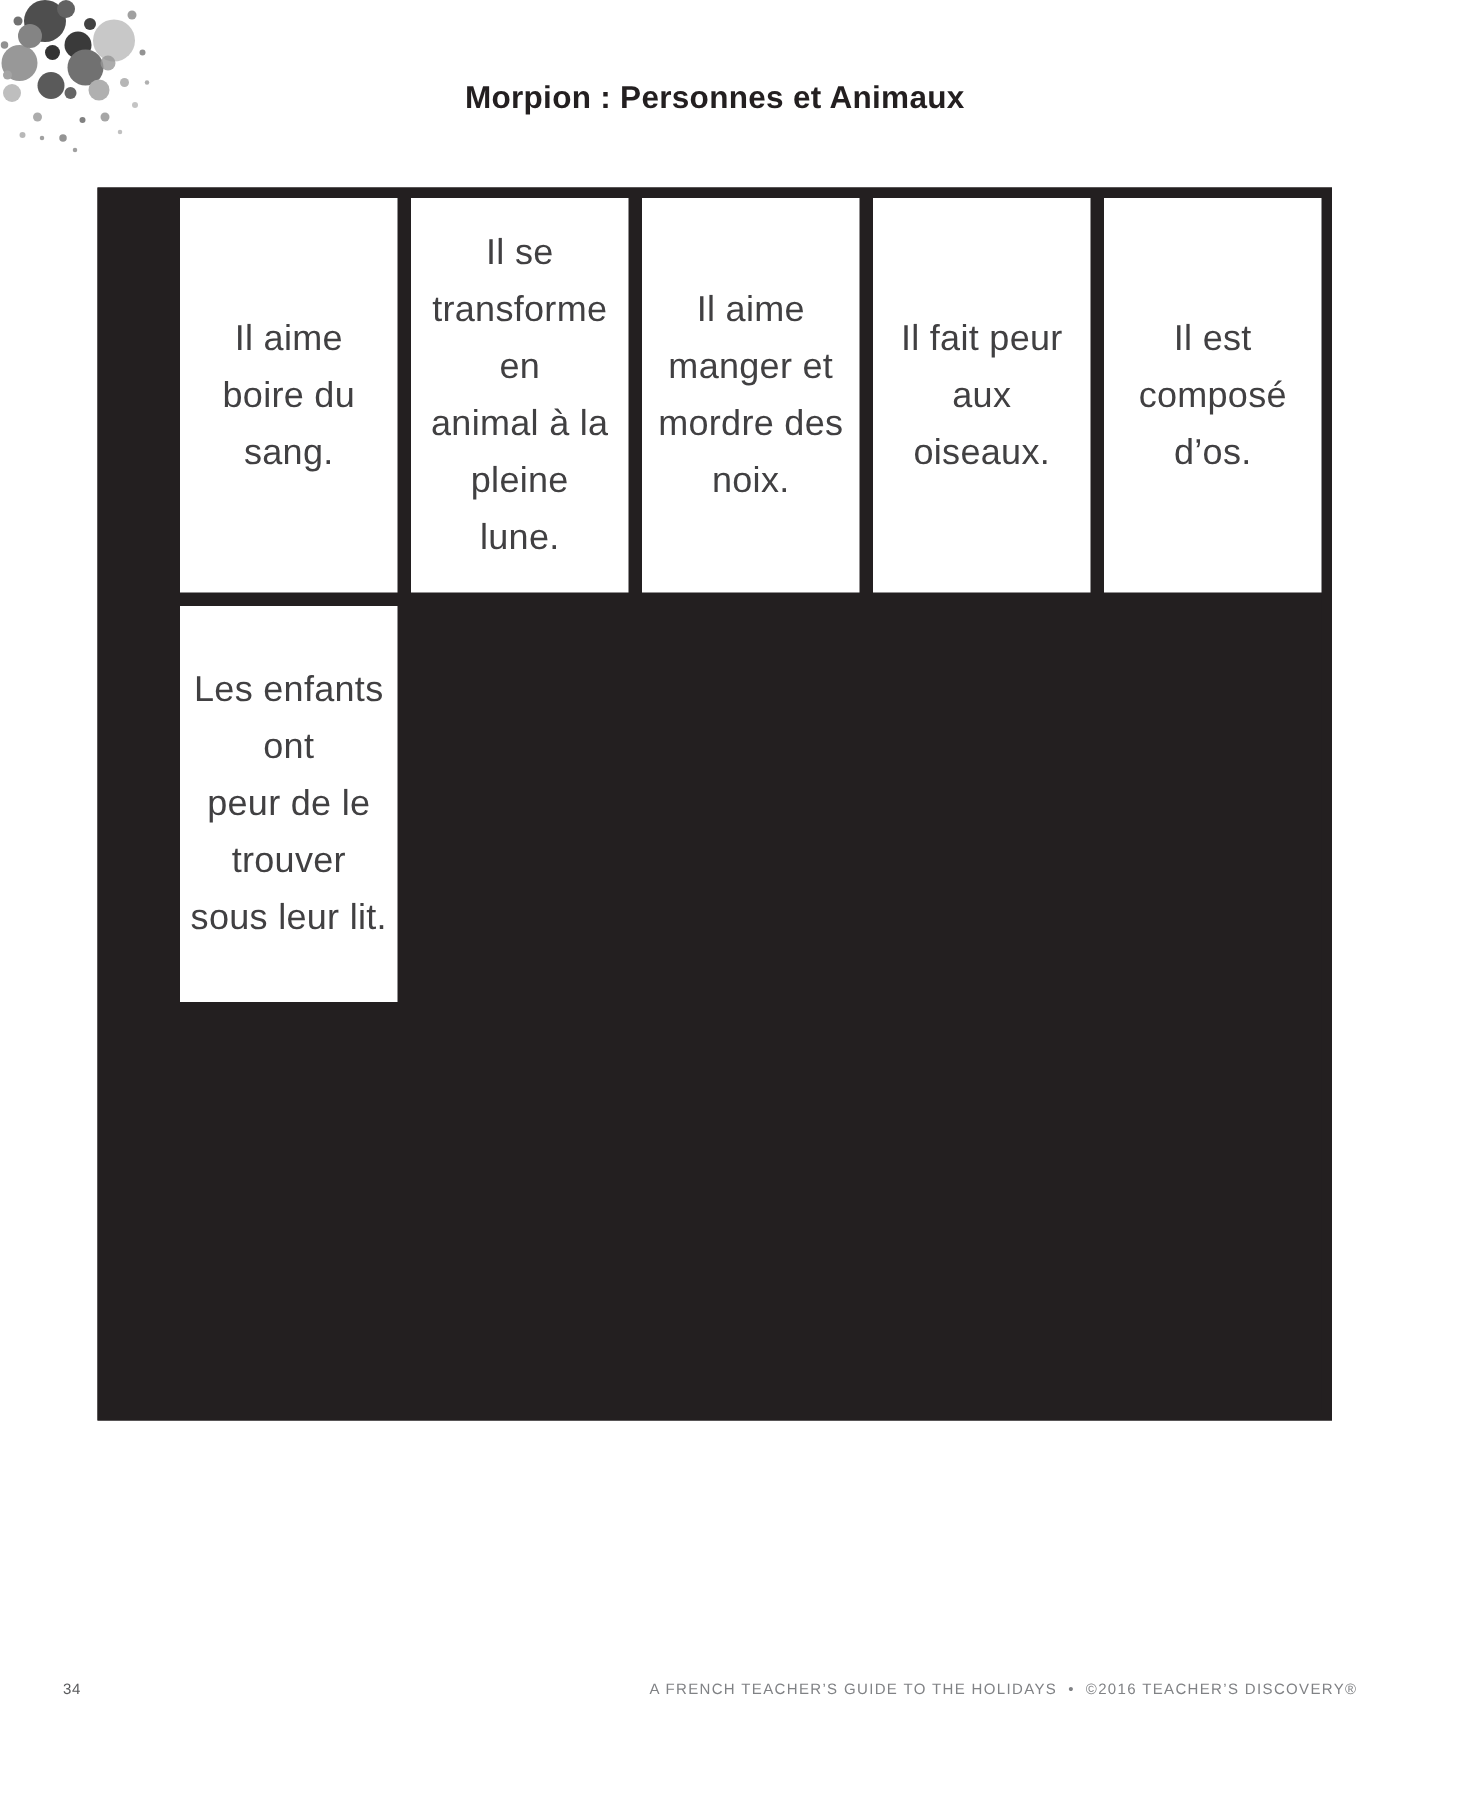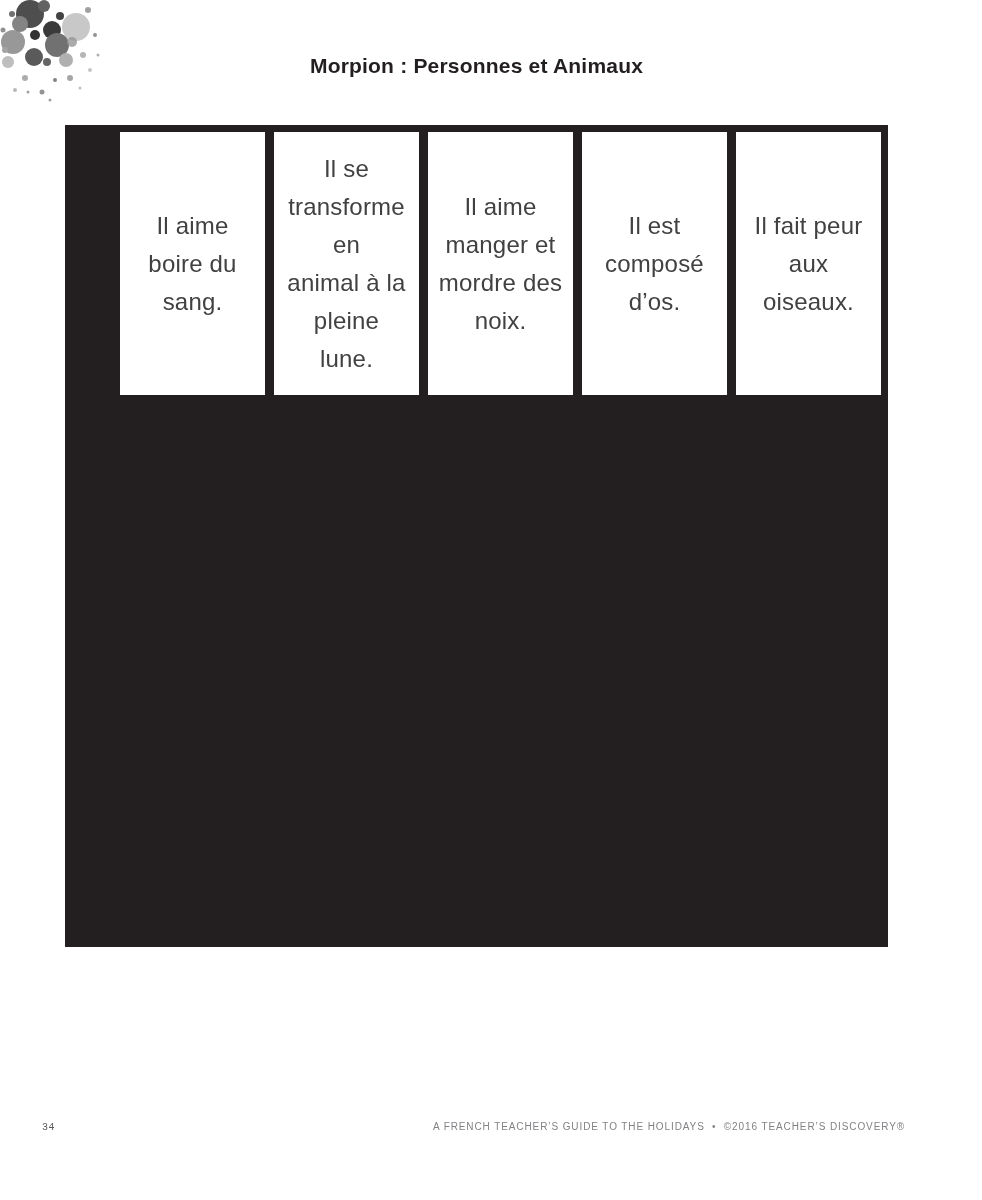--- a/index.html
+++ b/index.html
@@ -71,21 +71,20 @@
     right: 77px;
     top: 1121px;
     display: flex;
     justify-content: space-between;
     align-items: baseline;
   }
   .page-number {
     font-size: 10px;
     color: #58595b;
     letter-spacing: 0.5px;
-    font-family: Liberation Mono, monospace;
   }
   .footer-text {
     font-size: 10px;
     color: #808285;
     letter-spacing: 0.9px;
     white-space: pre;
   }
 </style>
 </head>
 <body>
@@ -137,26 +136,31 @@
     <div class="cell">
         <span class="cell-text">Il se transforme en
 animal à la pleine
 lune.</span>
       </div>
     <div class="cell">
         <span class="cell-text">Il aime manger et
 mordre des noix.</span>
       </div>
     <div class="cell">
+        <span class="cell-text">Il fait peur aux
+oiseaux.</span>
+      </div>
+    <div class="cell">
         <span class="cell-text">Il est
 composé d’os.</span>
       </div>
     <div class="cell">
-        <span class="cell-text">Il fait peur aux
-oiseaux.</span>
+        <span class="cell-text">Les enfants ont
+peur de le trouver
+sous leur lit.</span>
       </div>
   </div>
 
   <div class="footer">
     <span class="page-number">34</span>
     <span class="footer-text">A FRENCH TEACHER’S GUIDE TO THE HOLIDAYS  •  ©2016 TEACHER’S DISCOVERY®</span>
   </div>
 
 </div>
 

